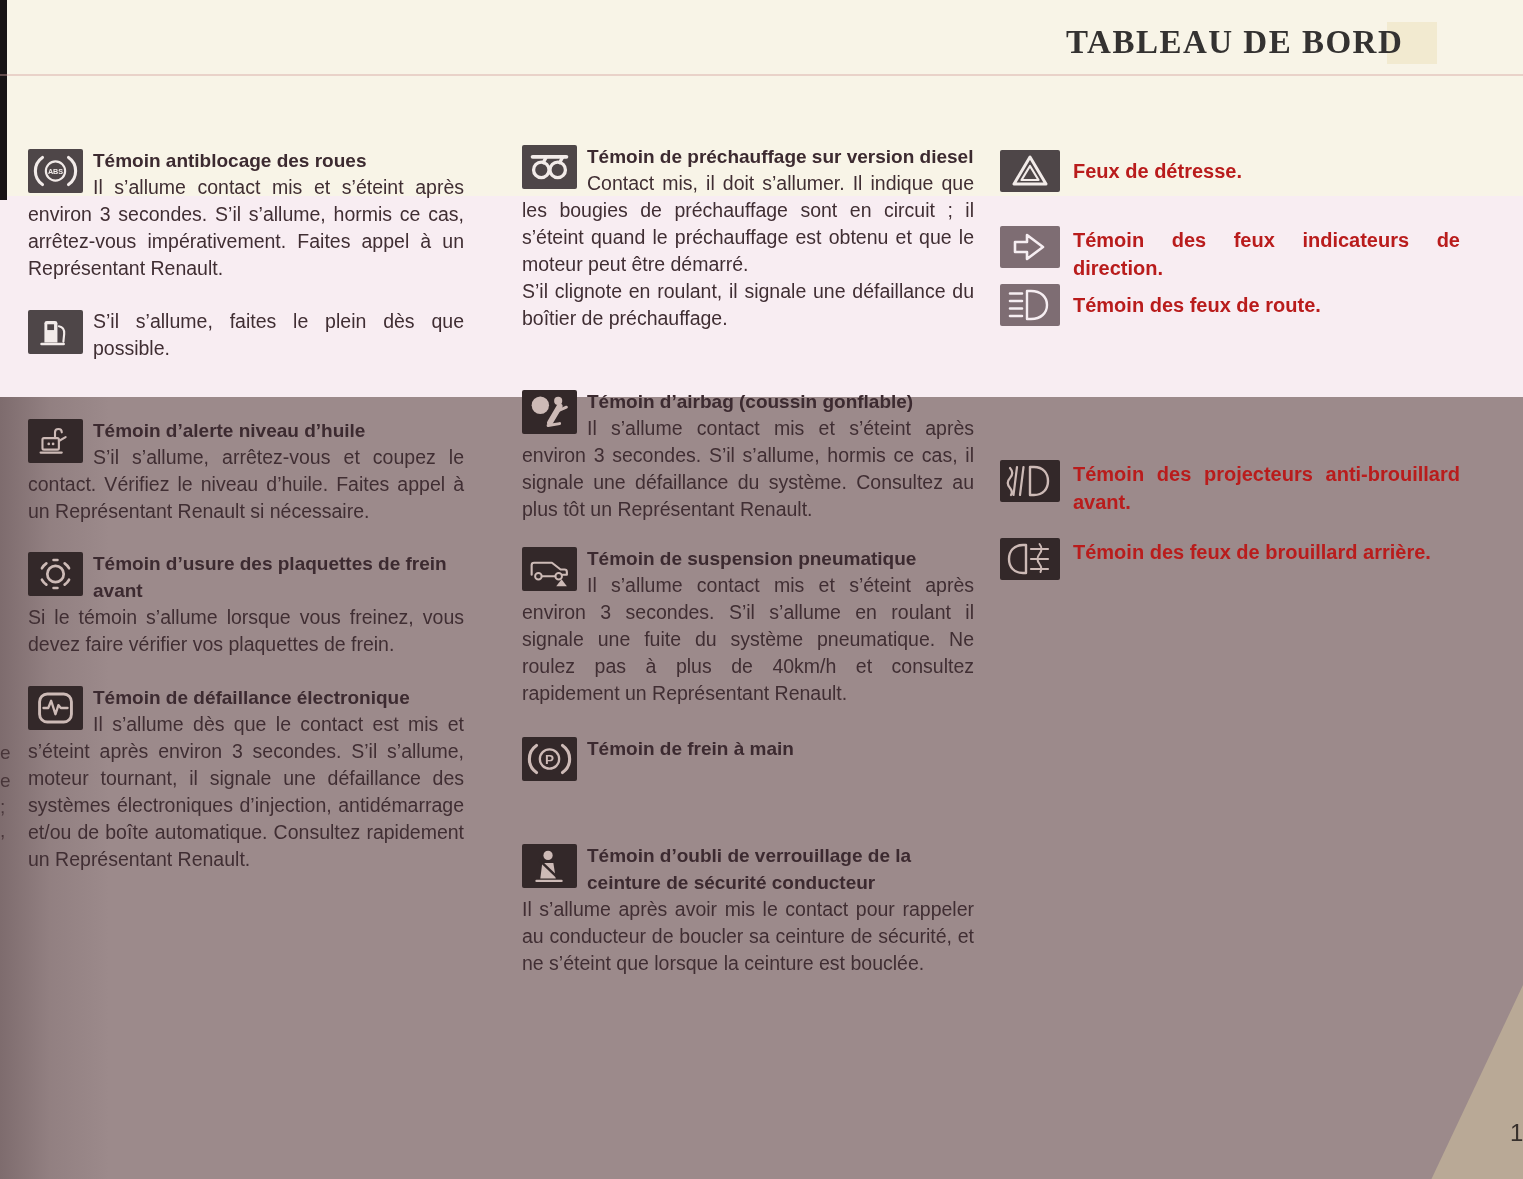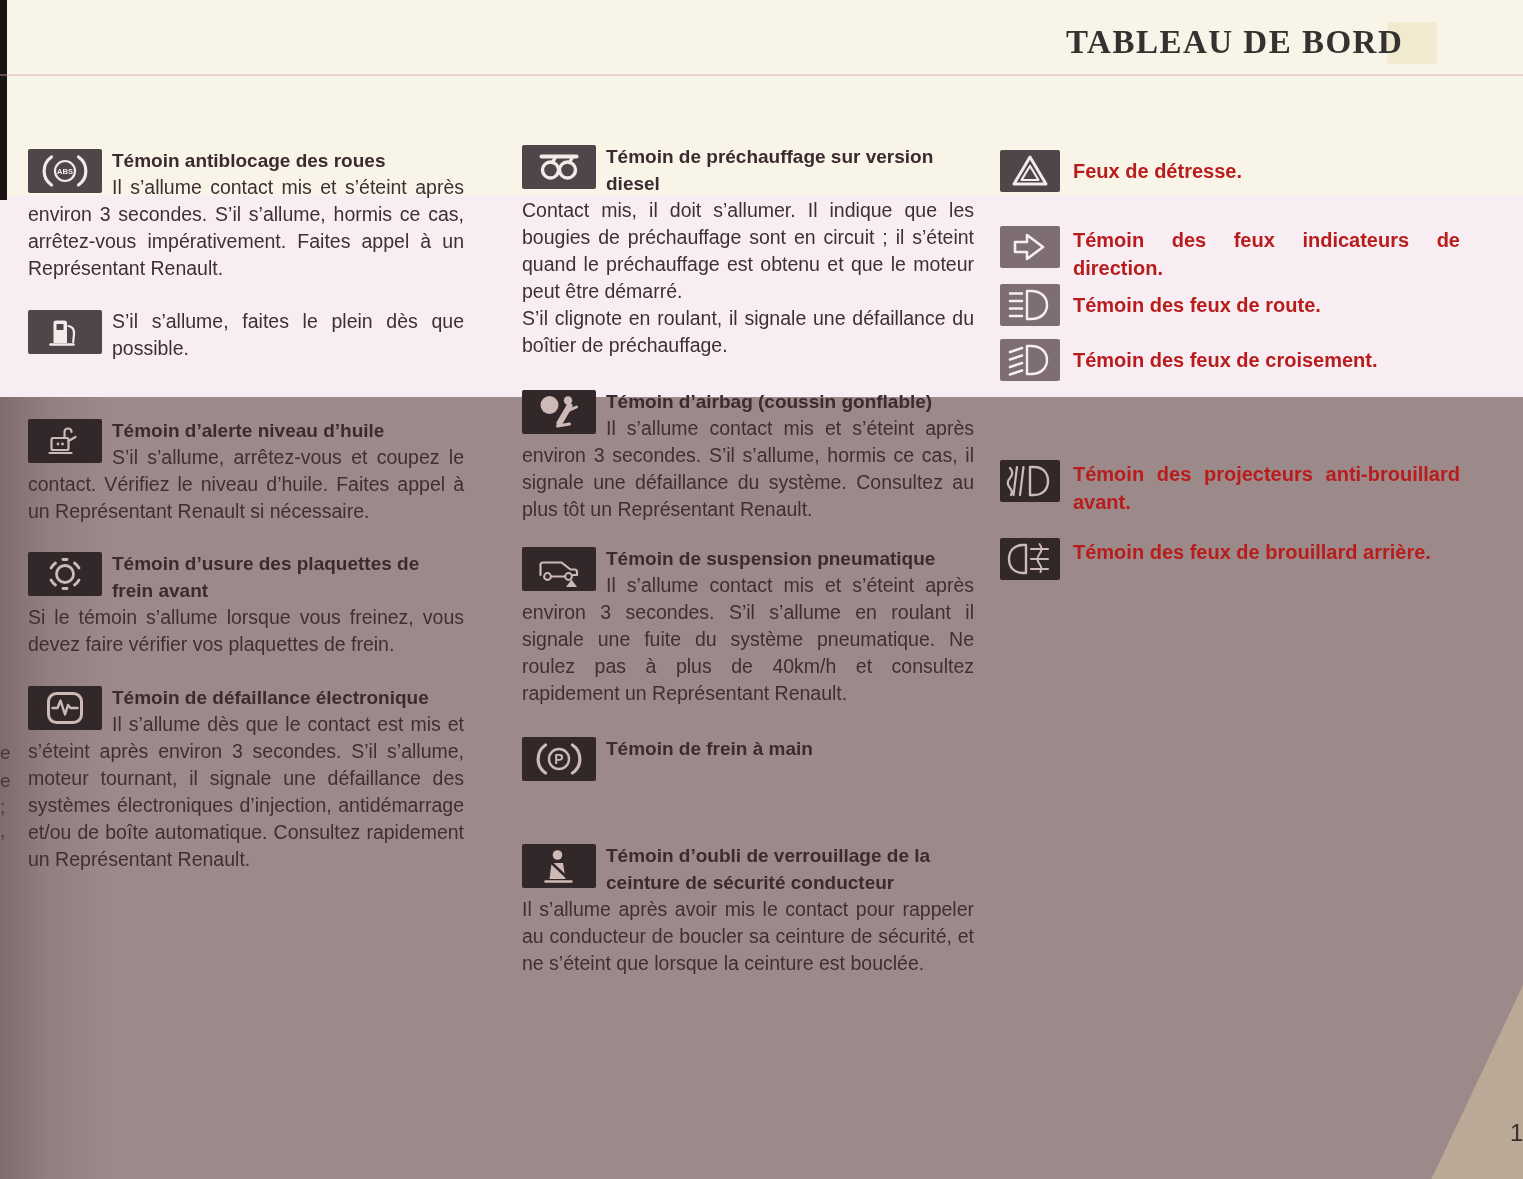--- a/index.html
+++ b/index.html
@@ -27,21 +27,21 @@
   .page-number{position:absolute;left:1466px;top:1119px;font-size:24px;color:#37302c;z-index:5;margin-left:44px;}
   .edge-frag{position:absolute;left:0;font-size:19px;color:rgba(48,30,34,.7);}
 
   
   .col{position:absolute;top:0;height:1179px;}
   .col-left{left:28px;width:436px;}
   .col-mid{left:504px;width:452px;margin-left:18px;}
   .col-right{left:1000px;width:460px;}
 
   .entry{position:absolute;left:0;width:100%;font-size:19.5px;line-height:27px;}
-  .entry .ico{float:left;width:74px;height:44px;margin:2px 10px 8px 0;}
+  .entry .ico{float:left;width:55px;height:44px;margin:2px 10px 8px 0;}
   .entry h3{margin:0;font-size:19px;line-height:27px;font-weight:bold;color:#3c2a30;}
   .entry p{margin:0;text-align:justify;white-space:pre-line;}
 
   .rentry{position:absolute;left:0;width:100%;display:flex;gap:13px;}
   .rentry.mid{align-items:center;}
   .rentry .ico{flex:0 0 60px;width:60px;height:42px;}
   .rentry .label{font-weight:bold;font-size:20px;line-height:28px;text-align:justify;color:#b91c1c;}
 
   .ico{display:block;border-radius:2px;}
   .ico svg{display:block;width:100%;height:100%;}
@@ -238,29 +238,20 @@
     <div class="rentry mid" style="top:284px">
       <span class="ico shade-b">
         <svg viewBox="0 0 60 42">
           <path class="g" stroke-width="2.4" d="M31 7 C41 7 47 13 47 21 C47 29 41 35 31 35 L27 35 L27 7 Z"></path>
           <path class="g" stroke-width="2.6" d="M10 9.5 h12 M10 17 h12 M10 24.5 h12 M10 32 h12"></path>
         </svg>
       </span>
       <div class="label">Témoin des feux de route.</div>
     </div>
 
-    <div class="rentry mid" style="top:339px">
-      <span class="ico shade-b">
-        <svg viewBox="0 0 60 42">
-          <path class="g" stroke-width="2.4" d="M31 7 C41 7 47 13 47 21 C47 29 41 35 31 35 L27 35 L27 7 Z"></path>
-          <path class="g" stroke-width="2.6" d="M10 13 L22 9 M10 20.5 L22 16.5 M10 28 L22 24 M10 35.5 L22 31.5"></path>
-        </svg>
-      </span>
-      <div class="label">Témoin des feux de croisement.</div>
-    </div>
 
 
     <div class="rentry" style="top:460px">
       <span class="ico shade-c">
         <svg viewBox="0 0 60 42">
           <path class="g" stroke-width="2.4" d="M34 7 C43 7 48 13 48 21 C48 29 43 35 34 35 L30 35 L30 7 Z"></path>
           <path class="g" stroke-width="2.2" d="M17 7 L13.5 35 M23.5 7 L20 35 M10 8 q4.5 5 0 10 q-4.5 5 0 10 q3 3.5 1 7"></path>
         </svg>
       </span>
       <div class="label">Témoin des projecteurs anti-brouillard avant.</div>

